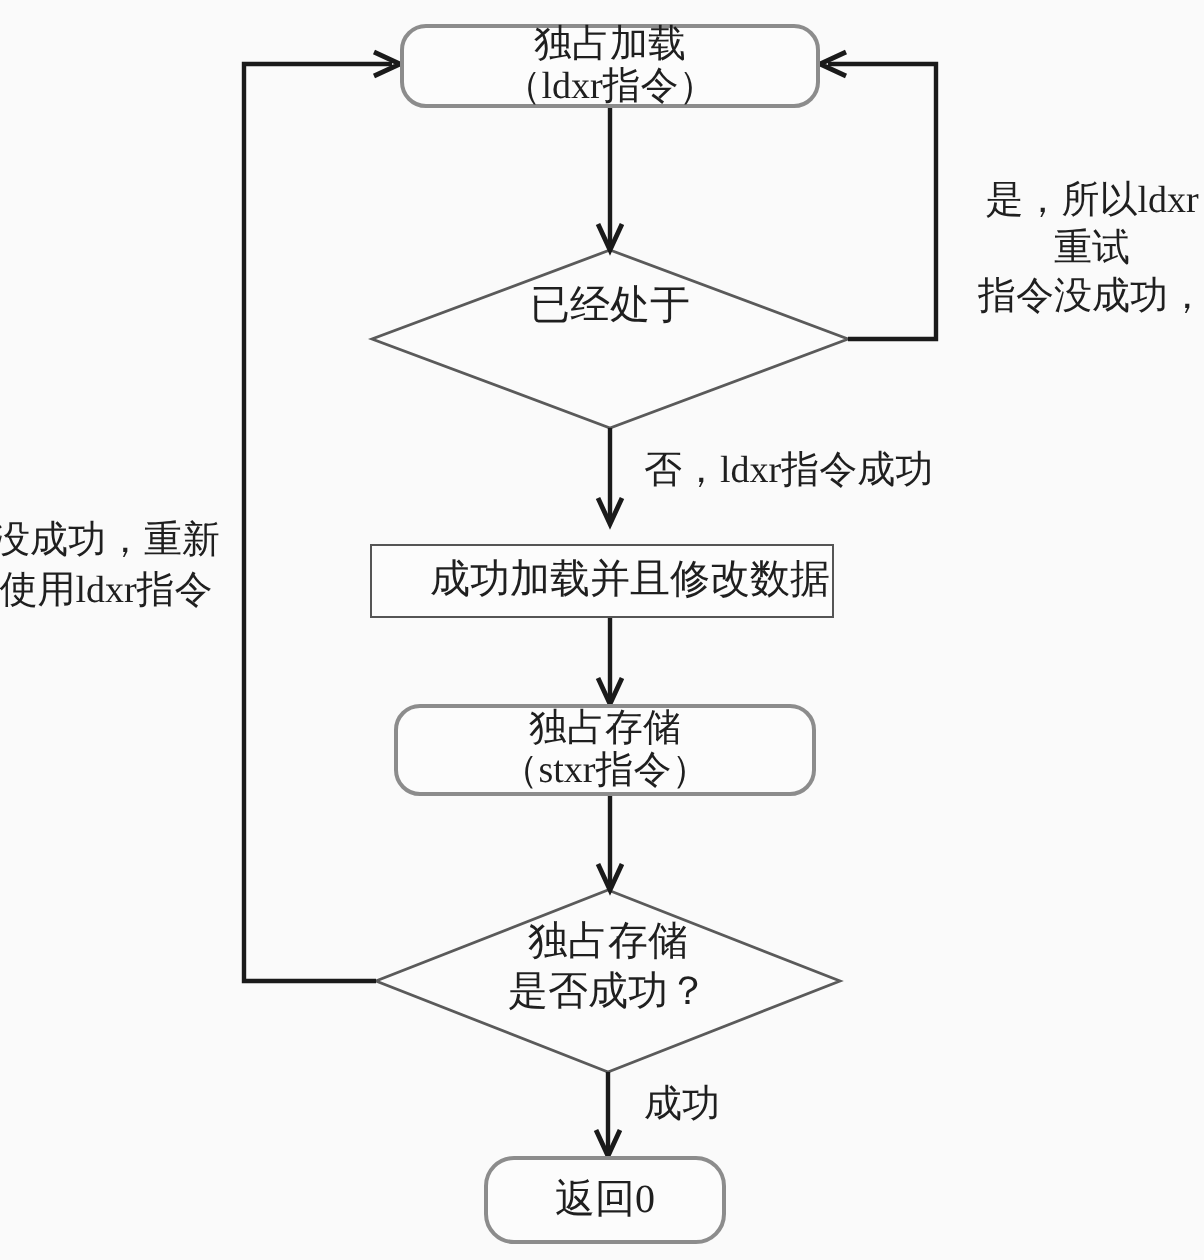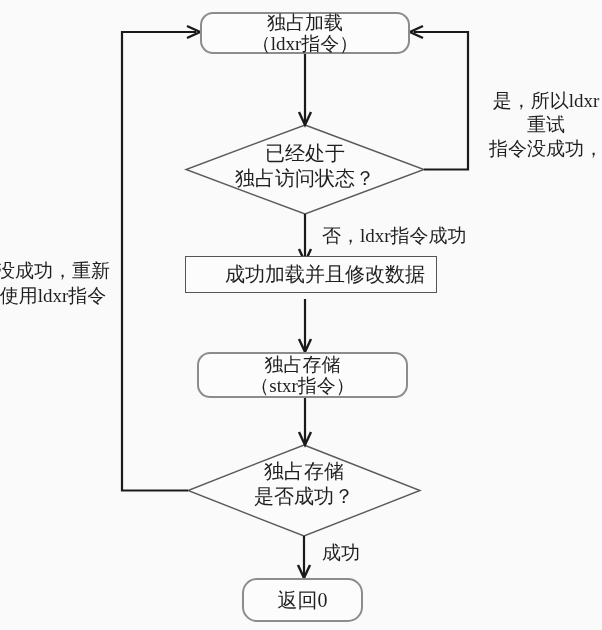--- a/index.html
+++ b/index.html
@@ -81,24 +81,23 @@
     <polyline points="423,26 410,32 423,38" fill="none" stroke="#1a1a1a" stroke-width="2.4"></polyline>
   </svg>
 
   <div class="node rounded" style="left:200px; top:12px; width:210px; height:42px;">
     <span class="nodetext">独占加载</span>
     <span class="nodetext">（ldxr指令）</span>
   </div>
 
   <div class="diamond-text" style="left:205px; top:142px; width:200px;font-family:Liberation Mono, monospace;">
     <span class="nodetext">已经处于</span>
-    <span class="nodetext">独占访问状态？</span>
   </div>
 
-  <div class="node process" style="left:185px; top:256px; width:252px; height:37px;padding-left:28px;">
+  <div class="node process" style="left:185px; top:272px; width:232px; height:37px;padding-left:28px;">
     <span class="nodetext">成功加载并且修改数据</span>
   </div>
 
   <div class="node rounded" style="left:197px; top:352px; width:211px; height:46px;">
     <span class="nodetext">独占存储</span>
     <span class="nodetext">（stxr指令）</span>
   </div>
 
   <div class="diamond-text" style="left:204px; top:459px; width:200px;">
     <span class="nodetext">独占存储</span>

